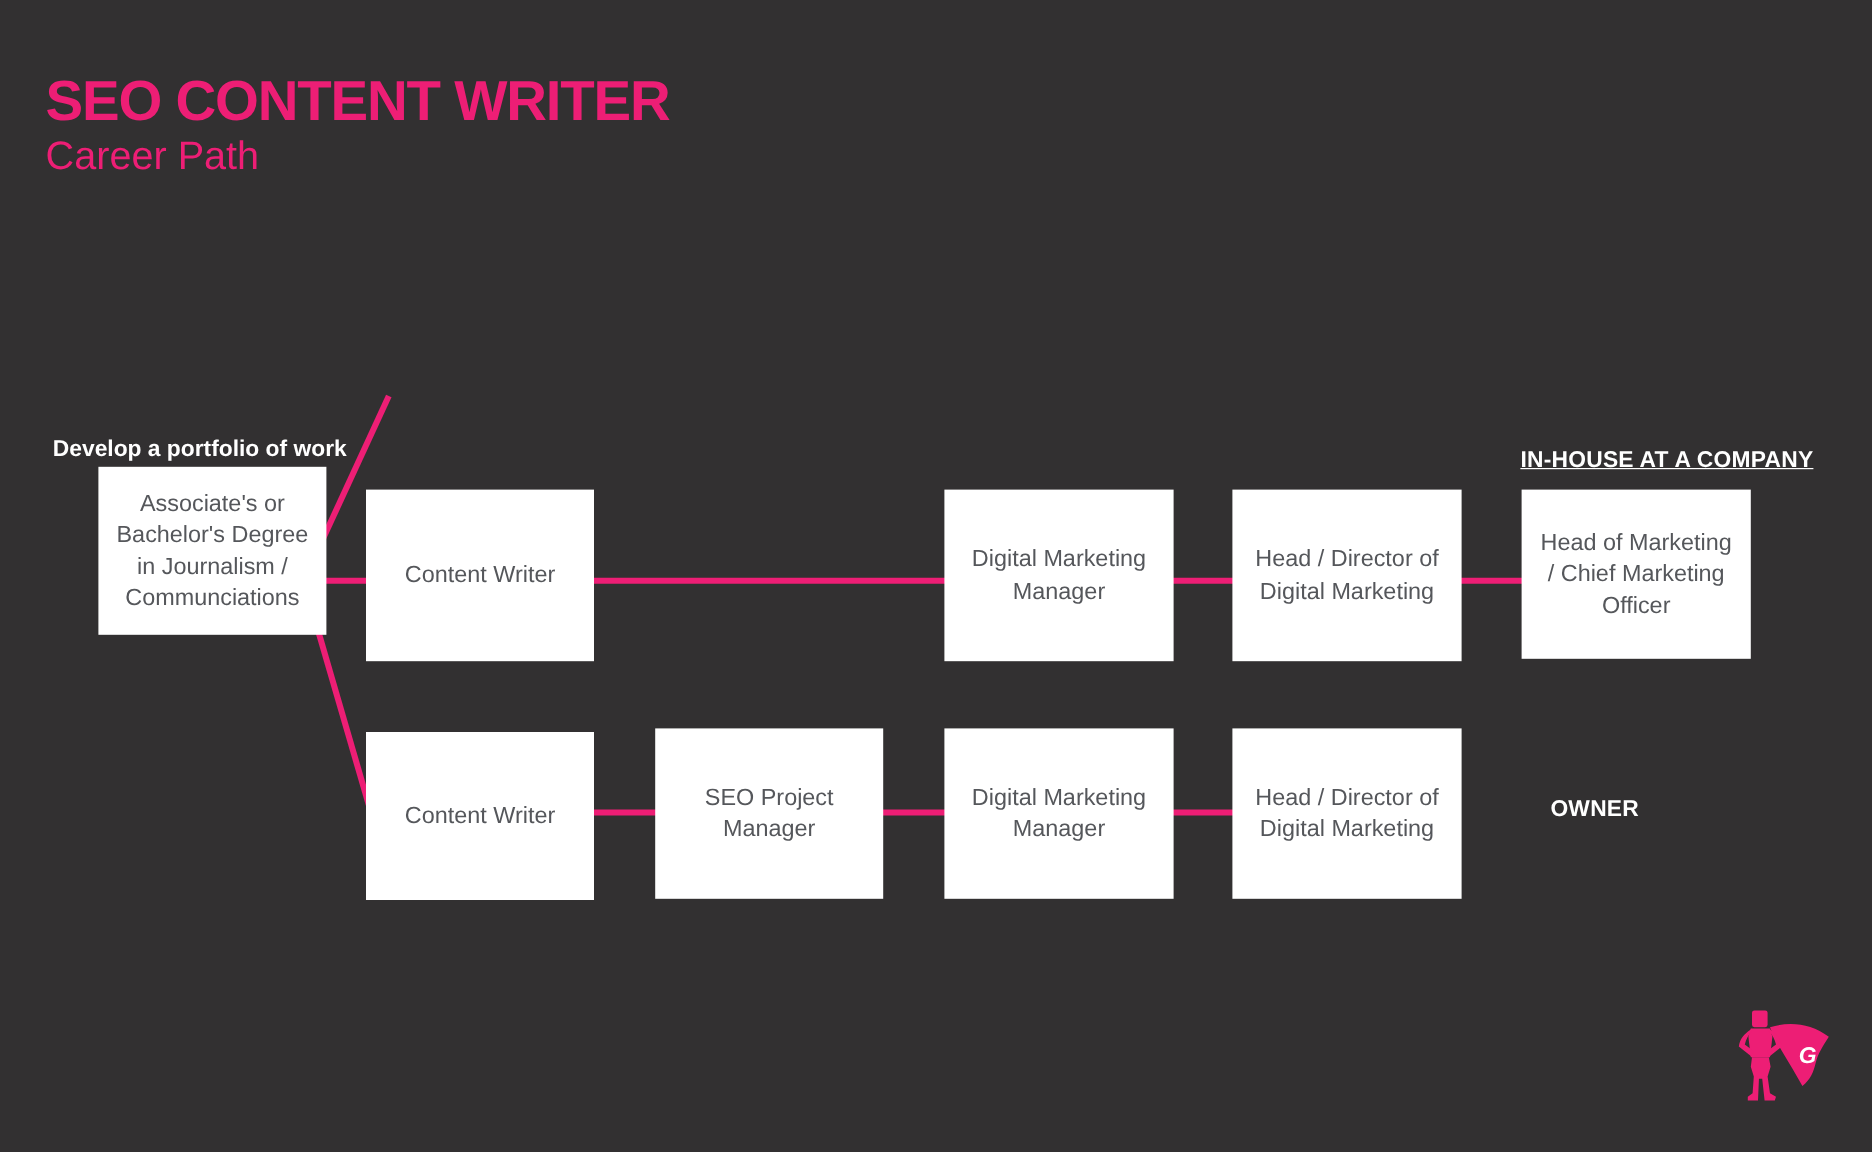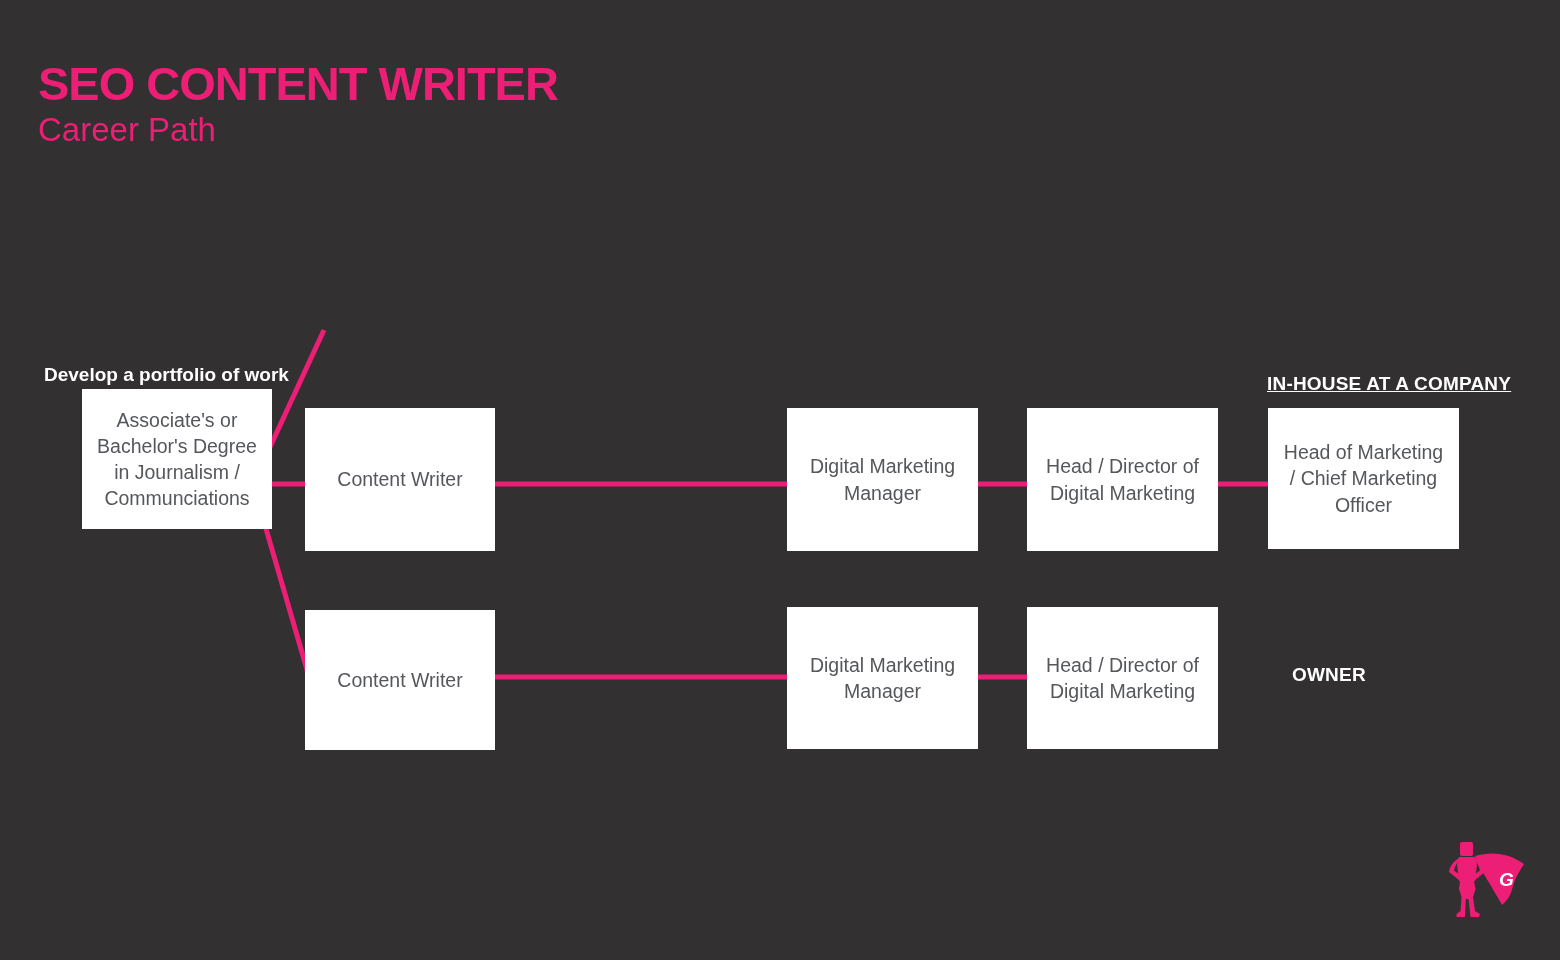--- a/index.html
+++ b/index.html
@@ -89,20 +89,21 @@
   <div class="note">Develop a portfolio of work</div>
   <div class="track-label lbl-inhouse">IN-HOUSE AT A COMPANY</div>
   <div class="track-label lbl-agency">OWNER</div>
 
   <div class="node n-degree">Associate's or Bachelor's Degree in Journalism / Communciations</div>
   <div class="node n-cw1">Content Writer</div>
   <div class="node n-dmm1">Digital Marketing Manager</div>
   <div class="node n-hd1">Head / Director of Digital Marketing</div>
   <div class="node n-cmo">Head of Marketing / Chief Marketing Officer</div>
   <div class="node n-cw2">Content Writer</div>
+  <div class="node n-seopm">SEO Project Manager</div>
   <div class="node n-dmm2">Digital Marketing Manager</div>
   <div class="node n-hd2">Head / Director of Digital Marketing</div>
 
   <svg class="mascot" width="84" height="84" viewBox="0 0 84 84" aria-hidden="true">
 
     <path d="M28 18 C 45 13, 62 15, 77 26 C 72 34, 68 40, 66 48 C 64 56, 62 61, 55 67 C 50 58, 44 48, 38 38 C 34 31, 30 24, 28 18 Z"></path>
 
     <rect x="13" y="4" width="13" height="14" rx="2"></rect>
 
     <path d="M12 19 L28 19 L30 26 L28 43 L12 43 L10 26 Z"></path>

